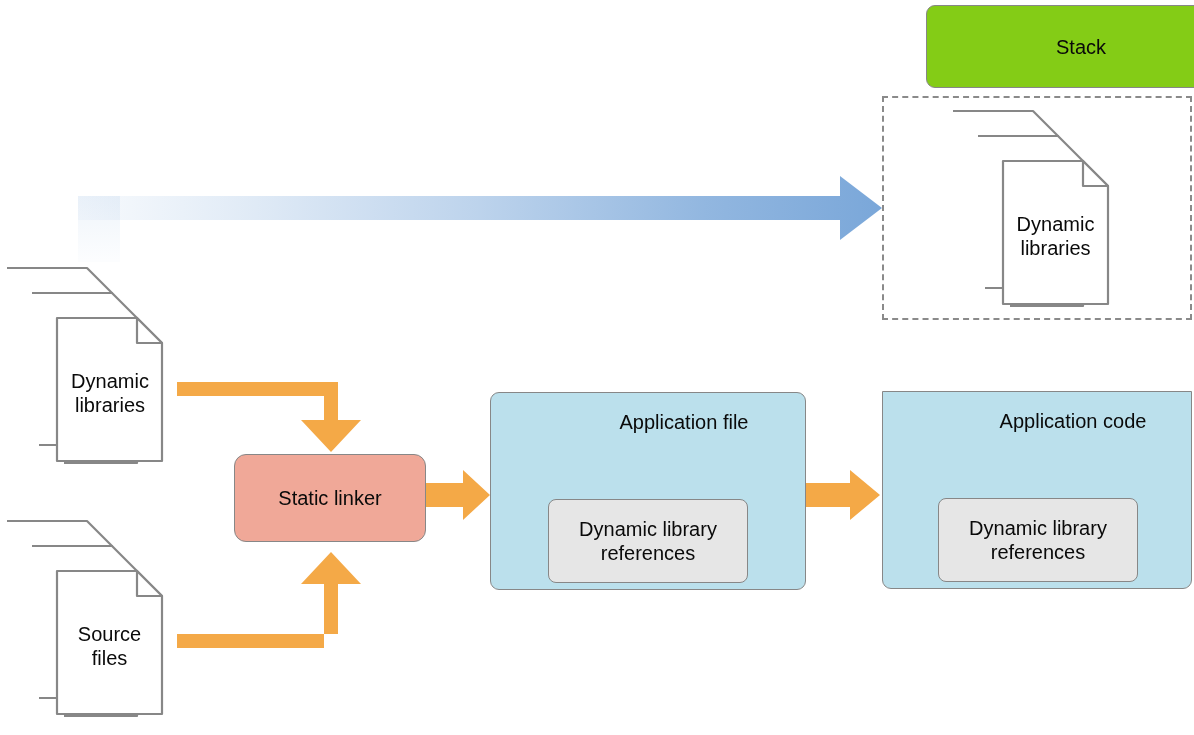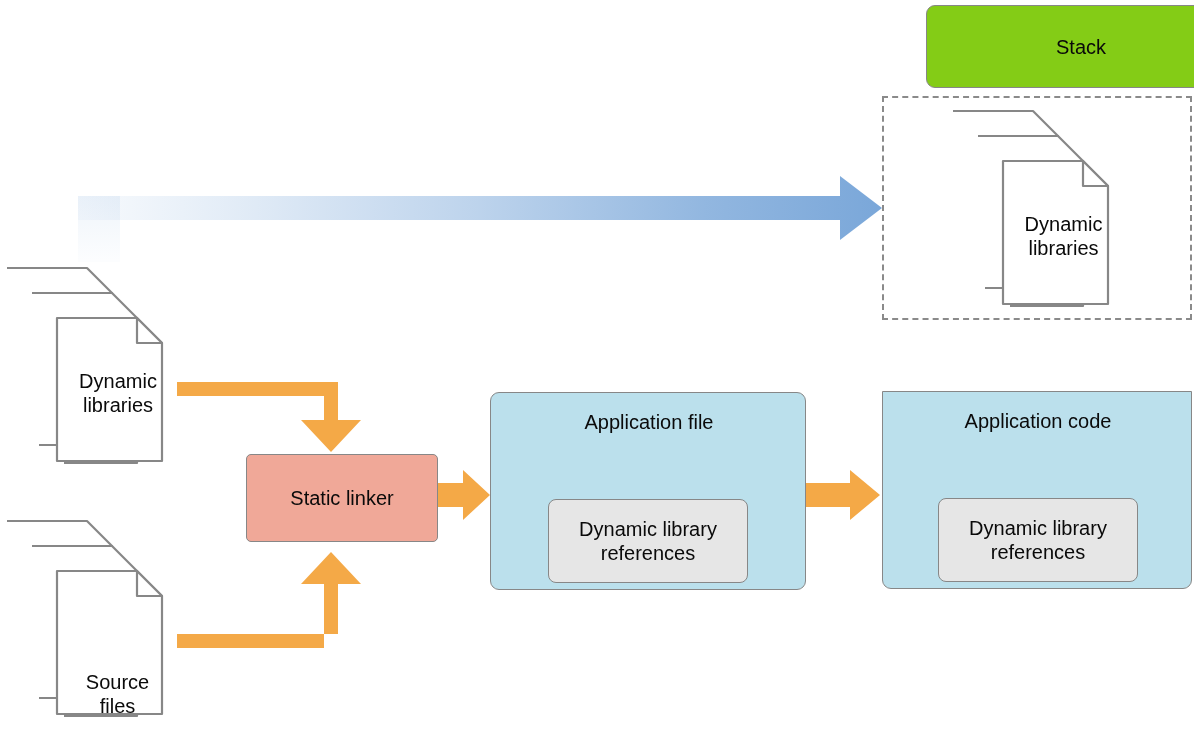--- a/index.html
+++ b/index.html
@@ -20,20 +20,21 @@
     width: 1194px;
     height: 735px;
   }
   .label {
     position: absolute;
     text-align: center;
     color: #0a0a0a;
     white-space: pre-line;
     line-height: 1.22;
     font-family: "Liberation Sans", sans-serif;
+    padding-left: 35px;
   }
   .box {
     position: absolute;
     box-sizing: border-box;
     border: 1.6px solid #878787;
     display: flex;
     align-items: center;
     justify-content: center;
     text-align: center;
     color: #0a0a0a;
@@ -53,21 +54,20 @@
   }
 
   .doc-stack { position: absolute; }
   .doc-stack svg { display: block; overflow: visible; }
   .doc-label {
     position: absolute;
     text-align: center;
     white-space: pre-line;
     color: #0a0a0a;
     line-height: 1.22;
-    padding-left: 8px;
   }
 
   .arrow-layer {
     position: absolute;
     left: 0; top: 0;
     width: 1194px; height: 735px;
     pointer-events: none;
   }
 </style>
 </head>
@@ -139,21 +139,21 @@
   </div>
 
   <div class="box box-blue" style="left:490px; top:392px; width:316px; height:198px; border-radius:9px; display:block;">
     <div class="label" style="left:0; top:17px; width:316px; font-size:20px;">Application file</div>
     <div class="box box-inner" style="left:57px; top:58px; width:200px; height:84px; border-radius:8px; font-size:20px;">
       <span>Dynamic library
 references</span>
     </div>
   </div>
 
-  <div class="box box-salmon" style="left:234px; top:454px; width:192px; height:88px; border-radius:5px; font-size:20px;margin-left:12px;">
+  <div class="box box-salmon" style="left:234px; top:454px; width:192px; height:88px; border-radius:12px; font-size:20px;">
     <span>Static linker</span>
   </div>
 
   <div class="doc-stack" style="left:4px; top:265px; width:190px; height:202px;">
     <svg width="190" height="202" viewBox="0 0 190 202" xmlns="http://www.w3.org/2000/svg">
       <path d="M 3,3 L 83,3 L 108,28 L 108,180 L 35,180" fill="#ffffff" stroke="#878787" stroke-width="2.2" stroke-linejoin="round"></path>
       <path d="M 28,28 L 108,28 L 133,53 L 133,198 L 60,198" fill="#ffffff" stroke="#878787" stroke-width="2.2" stroke-linejoin="round"></path>
       <path d="M 53,53 L 133,53 L 158,78 L 158,196 L 53,196 Z" fill="#ffffff" stroke="#878787" stroke-width="2.2" stroke-linejoin="round"></path>
       <path d="M 133,53 L 133,78 L 158,78 Z" fill="#ffffff" stroke="#878787" stroke-width="2.2" stroke-linejoin="round"></path>
     </svg>
@@ -161,17 +161,17 @@
 libraries</div>
   </div>
 
   <div class="doc-stack" style="left:4px; top:518px; width:190px; height:202px;">
     <svg width="190" height="202" viewBox="0 0 190 202" xmlns="http://www.w3.org/2000/svg">
       <path d="M 3,3 L 83,3 L 108,28 L 108,180 L 35,180" fill="#ffffff" stroke="#878787" stroke-width="2.2" stroke-linejoin="round"></path>
       <path d="M 28,28 L 108,28 L 133,53 L 133,198 L 60,198" fill="#ffffff" stroke="#878787" stroke-width="2.2" stroke-linejoin="round"></path>
       <path d="M 53,53 L 133,53 L 158,78 L 158,196 L 53,196 Z" fill="#ffffff" stroke="#878787" stroke-width="2.2" stroke-linejoin="round"></path>
       <path d="M 133,53 L 133,78 L 158,78 Z" fill="#ffffff" stroke="#878787" stroke-width="2.2" stroke-linejoin="round"></path>
     </svg>
-    <div class="doc-label" style="left:53px; top:104px; width:105px; font-size:20px;margin-top:48px;">Source
+    <div class="doc-label" style="left:53px; top:104px; width:105px; font-size:20px;">Source
 files</div>
   </div>
 
 </div>
 
 </body></html>

